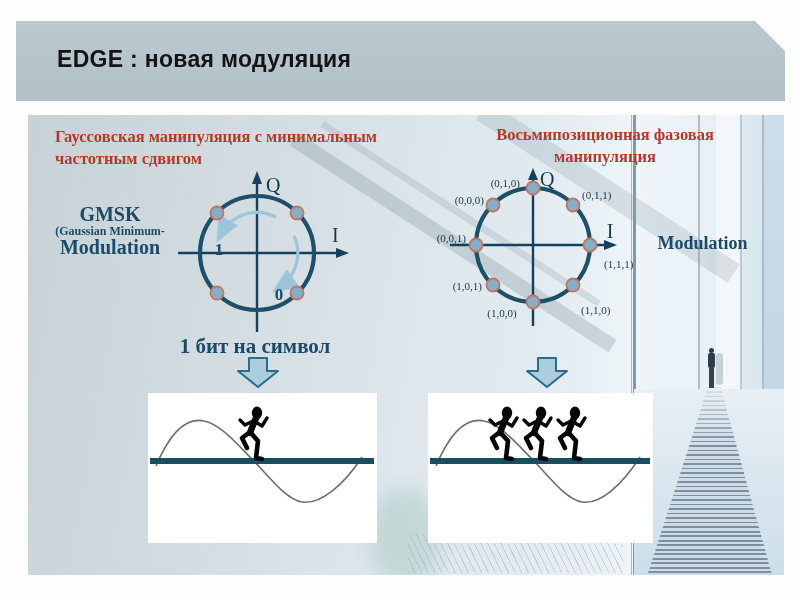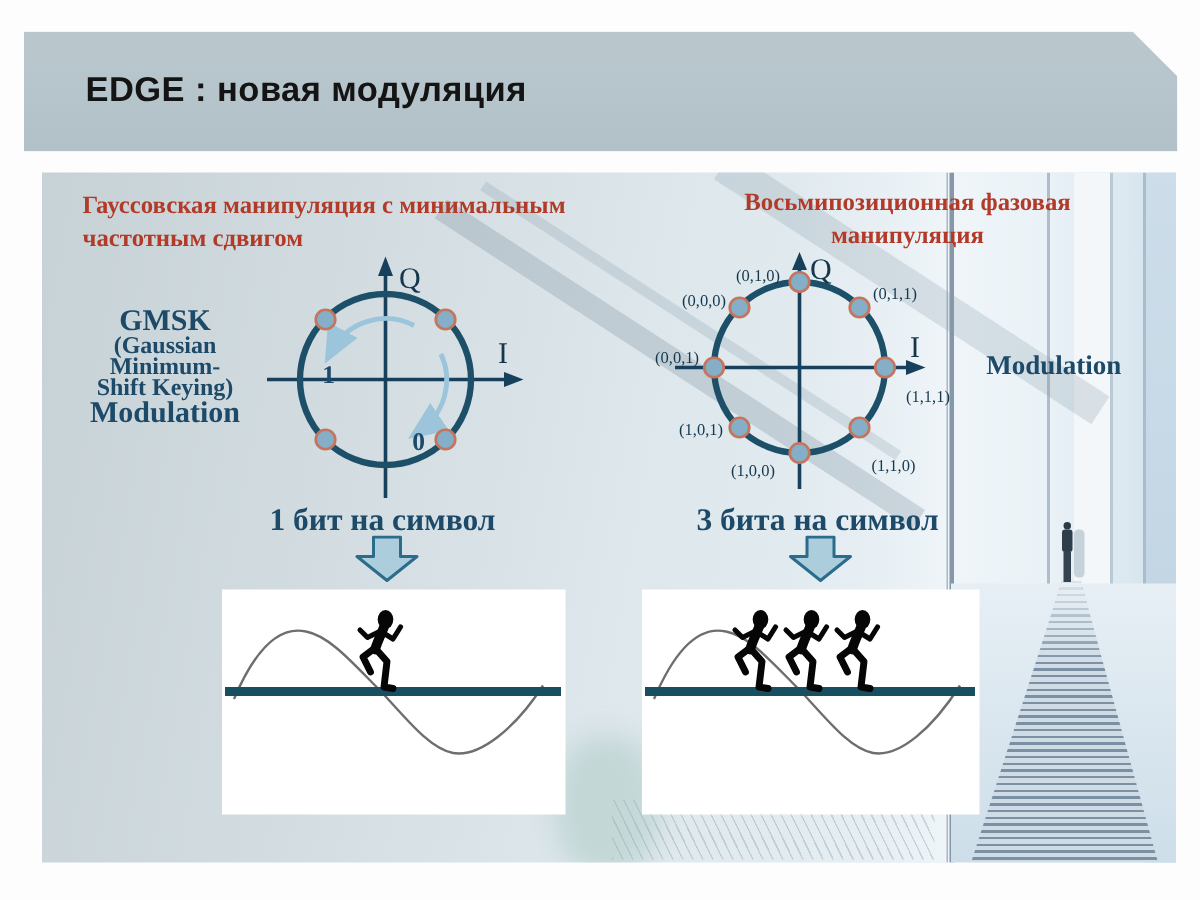--- a/index.html
+++ b/index.html
@@ -50,21 +50,21 @@
   .tealblob{left:342px;top:375px;width:70px;height:95px;background:rgba(150,185,178,.35);
     border-radius:45%;filter:blur(9px);}
 
   
   .redhead{z-index:2;color:#b23a28;font-weight:bold;font-size:16.5px;line-height:22px;white-space:nowrap;}
   .redhead.left{left:27px;top:11px;}
   .redhead.right{left:427px;top:9px;width:300px;text-align:center;white-space:normal;}
   .nameblk{z-index:2;text-align:center;color:#1c4a68;font-weight:bold;}
   .nameblk div{position:static;}
   .nameblk .big{font-size:20px;line-height:19px;}
-  .nameblk .small{font-size:16px;line-height:14px;}
+  .nameblk .small{font-size:12px;line-height:14px;}
   .nameblk.gmsk{left:12px;top:90px;width:140px;}
   .nameblk.psk{left:592px;top:119px;width:165px;}
   .caption{z-index:2;top:219px;width:170px;text-align:center;color:#1c4a68;font-weight:bold;font-size:21px;white-space:nowrap;}
   .caption.left{left:142px;}
   .caption.right{left:432px;}
   .blockarrow{z-index:2;top:242px;width:44px;height:31px;}
   .blockarrow.left{left:208px;}
   .blockarrow.right{left:497px;}
 
   
@@ -136,21 +136,20 @@
     </div>
 
     <div class="redhead left">
       <div style="position:static">Гауссовская манипуляция с минимальным</div>
       <div style="position:static">частотным сдвигом</div>
     </div>
 
     <div class="nameblk gmsk">
       <div class="big">GMSK</div>
       <div class="small">(Gaussian Minimum-</div>
-      <div class="small">Shift Keying)</div>
       <div class="big">Modulation</div>
     </div>
 
     <div class="nameblk psk">
       <div class="big" style="font-size:18px">Modulation</div>
     </div>
 
     <svg class="const gmsk" viewBox="0 0 184 170">
       <defs>
         <marker id="arwl" orient="auto" markerWidth="9" markerHeight="8" refX="5" refY="3.5">
@@ -198,21 +197,20 @@
       <text class="sym" x="162" y="33" text-anchor="start">(0,1,1)</text>
       <text class="sym" x="64" y="38" text-anchor="end">(0,0,0)</text>
       <text class="sym" x="46" y="76" text-anchor="end">(0,0,1)</text>
       <text class="sym" x="184" y="102" text-anchor="start">(1,1,1)</text>
       <text class="sym" x="62" y="124" text-anchor="end">(1,0,1)</text>
       <text class="sym" x="82" y="151" text-anchor="middle">(1,0,0)</text>
       <text class="sym" x="161" y="148" text-anchor="start">(1,1,0)</text>
     </svg>
 
     <div class="caption left">1 бит на символ</div>
-    <div class="caption right">3 бита на символ</div>
 
     <svg class="blockarrow left" viewBox="0 0 44 31">
       <polygon points="13,1 31,1 31,14 42,14 22,30 2,14 13,14" fill="#abcddc" stroke="#2b6b8b" stroke-width="2" stroke-linejoin="round"></polygon>
     </svg>
     <svg class="blockarrow right" viewBox="0 0 44 31">
       <polygon points="13,1 31,1 31,14 42,14 22,30 2,14 13,14" fill="#abcddc" stroke="#2b6b8b" stroke-width="2" stroke-linejoin="round"></polygon>
     </svg>
 
     <div class="wavebox left">
       <svg width="229" height="150" viewBox="0 0 229 150">

